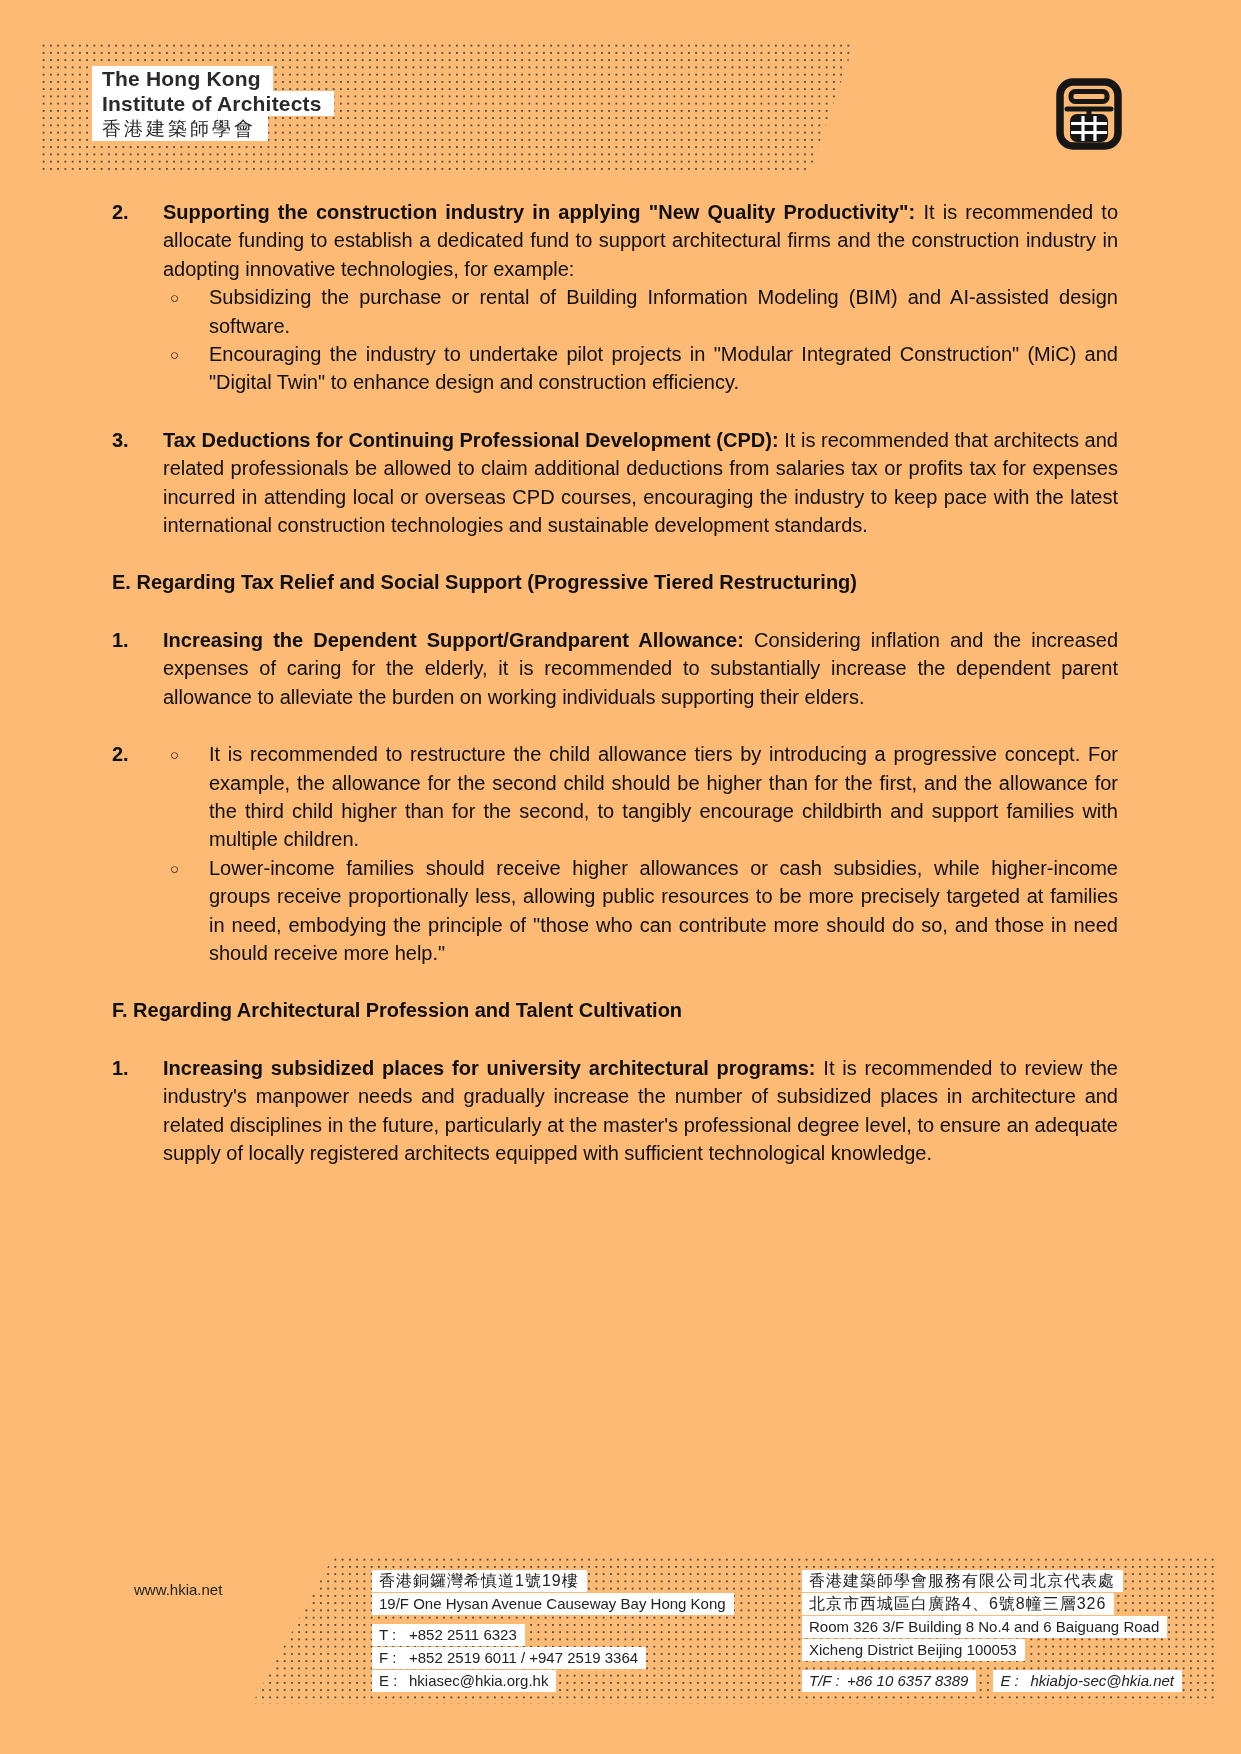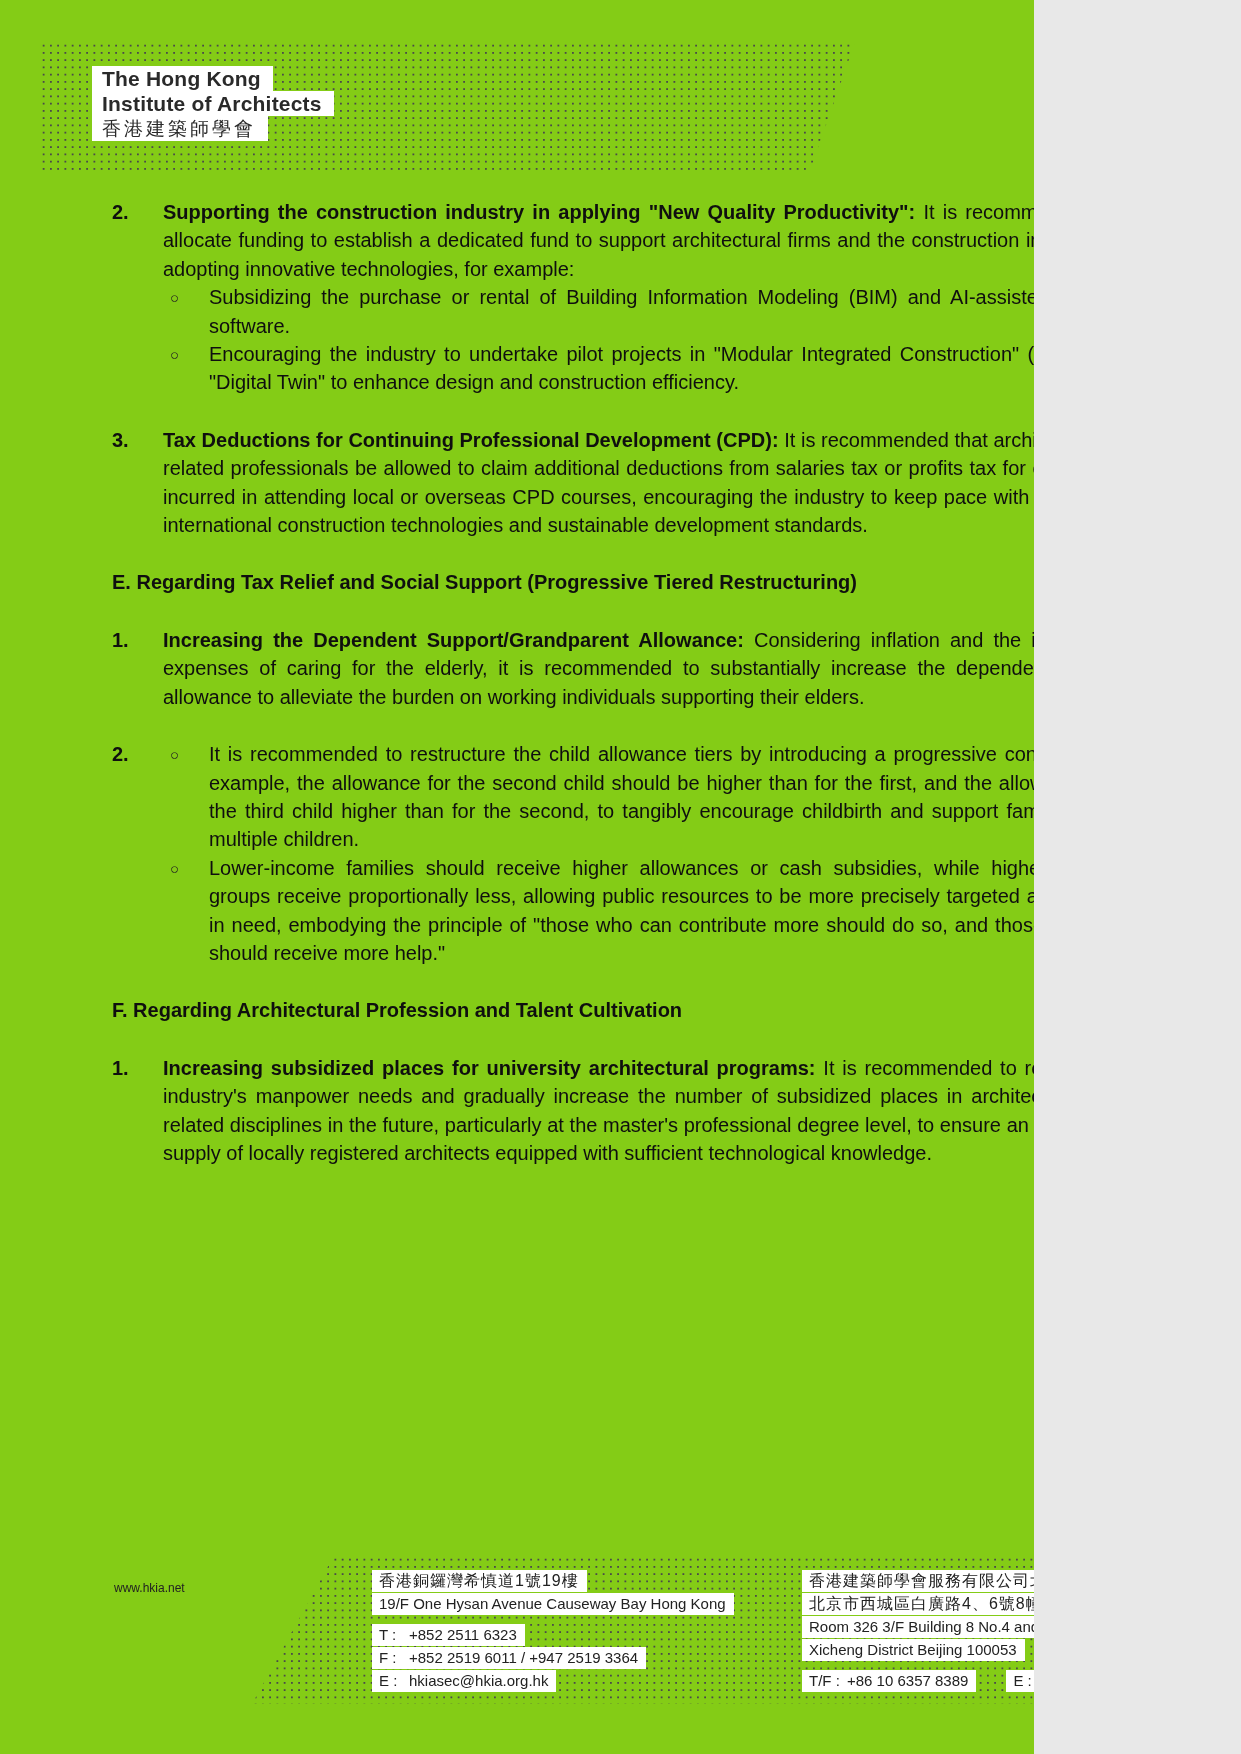--- a/index.html
+++ b/index.html
@@ -1,19 +1,19 @@
 <!DOCTYPE html>
 <html><head>
 <meta charset="utf-8">
 <style>
   html,body{margin:0;padding:0;background:#e8e8e8;}
   .page{
     position:relative;
-    width:1034px;height:1754px;
-    background:#84cc16;
+    width:1241px;height:1754px;
+    background:#fdba74;
     font-family:"Liberation Sans","DejaVu Sans",sans-serif;
     color:#111;
     overflow:hidden;
   }
   .dots{
     background-image:radial-gradient(circle,#4a4a4a 1.05px,transparent 1.15px);
     background-size:7.25px 7.25px;
   }
   
   .header-dots{
@@ -35,34 +35,34 @@
   .num-item{position:relative;padding-left:51px;}
   .num{position:absolute;left:0;top:0;font-weight:700;}
   .lead{font-weight:700;}
   .sub{position:relative;padding-left:46px;margin-top:0;}
   .sub .marker{
     position:absolute;left:7px;top:1px;
     font-size:15px;color:#222;font-weight:400;
   }
   .sec-heading{font-weight:700;margin:0 0 29px 0;text-align:left;}
   
-  .website{position:absolute;left:114px;top:1581px;font-size:12px;color:#222;}
+  .website{position:absolute;left:134px;top:1581px;font-size:15px;color:#222;}
   .footer-dots{
     position:absolute;left:252px;top:1556px;width:962px;height:148px;
     clip-path:polygon(8.5% 0,100% 0,100% 100%,0 100%);
   }
   .f-col{position:absolute;}
   .f-col-hk{left:372px;top:1570px;}
   .f-col-bj{left:802px;top:1570px;}
   .f-line{display:table;background:#fff;padding:2px 8px 2px 7px;margin-bottom:1px;font-size:15px;line-height:18px;color:#222;white-space:nowrap;}
   .f-cjk{font-size:16px;letter-spacing:1px;}
   .f-gap{margin-top:9px;}
   .f-label{display:inline-block;min-width:30px;}
   .f-label-wide{display:inline-block;min-width:38px;}
-  .f-row{display:flex;gap:30px;}
+  .f-row{display:flex;gap:17px;font-style:italic;}
 </style>
 </head>
 <body>
 
 <div class="page">
 
   <div class="header-dots dots"></div>
 
   <div class="logo-block">
     <div class="logo-line logo-en">The Hong Kong</div>

